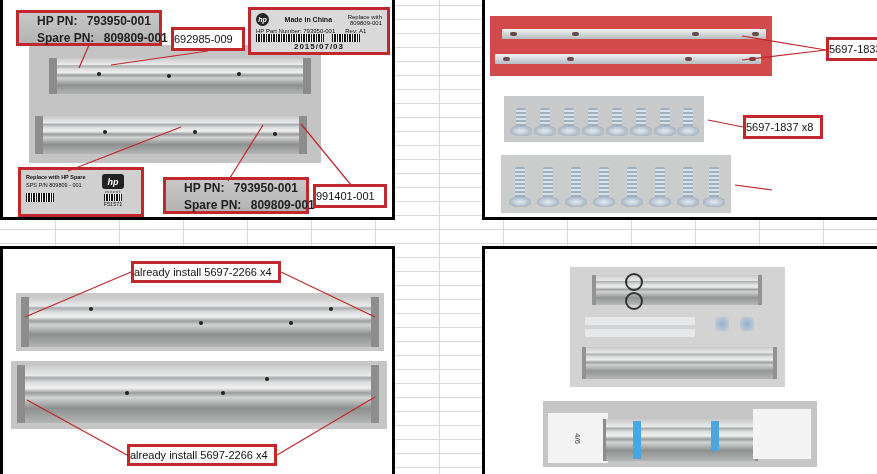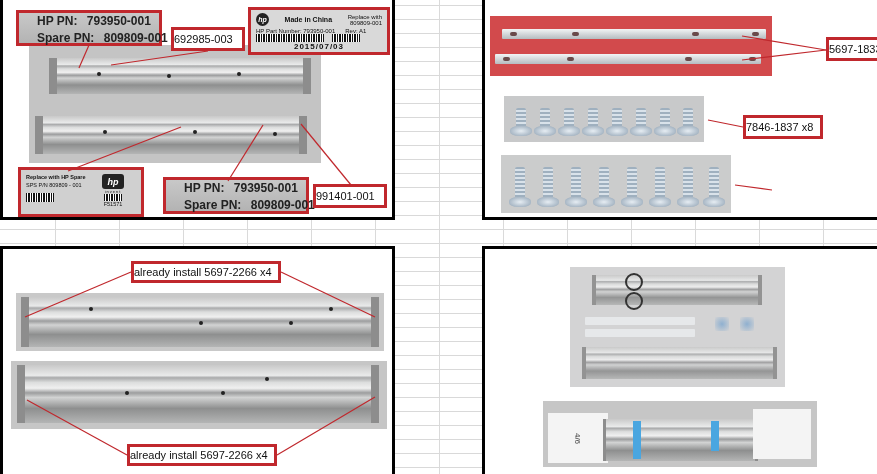--- a/index.html
+++ b/index.html
@@ -61,21 +61,21 @@
       <span class="hole" style="left:150px;top:14px"></span>
       <span class="hole" style="left:230px;top:16px"></span>
   </div>
 
   <div class="redbox label-grey" style="left:13px;top:10px;width:146px;height:36px;">
     <span><span>HP PN:</span> <b>793950-001</b></span>
     <span><span>Spare PN:</span> <b>809809-001</b></span>
   </div>
 
   <div class="redbox" style="left:168px;top:27px;width:74px;height:24px;font-size:11px;">
-    <span>692985-003</span>
+    <span>692985-009</span>
   </div>
 
   <div class="redbox" style="left:245px;top:7px;width:142px;height:48px;background:#d9d9d9;flex-direction:column;align-items:stretch;padding:3px 5px;justify-content:flex-start;font-size:6px;">
     <div style="display:flex;align-items:center;justify-content:space-between;">
       <span class="hp-logo" style="width:13px;height:13px;font-size:7px;">hp</span>
       <span style="font-weight:bold;font-size:7px;">Made in China</span>
       <span style="display:flex;flex-direction:column;align-items:flex-end;">
         <span>Replace with</span>
         <span>809809-001</span>
       </span>
@@ -173,21 +173,21 @@
     <div class="screw" style="left:150px">
         <div class="shaft" style="height:18px"></div>
         <div class="head"></div>
       </div>
     <div class="screw" style="left:173px">
         <div class="shaft" style="height:18px"></div>
         <div class="head"></div>
       </div>
   </div>
   <div class="redbox" style="left:258px;top:115px;width:80px;height:24px;">
-    <span>7846-1837 x8</span>
+    <span>5697-1837 x8</span>
   </div>
 
   <div class="photo-bg" style="left:16px;top:155px;width:230px;height:58px;background:#cbcccc;">
     <div class="screw" style="left:8px">
         <div class="shaft" style="height:30px"></div>
         <div class="head"></div>
       </div>
     <div class="screw" style="left:36px">
         <div class="shaft" style="height:30px"></div>
         <div class="head"></div>

